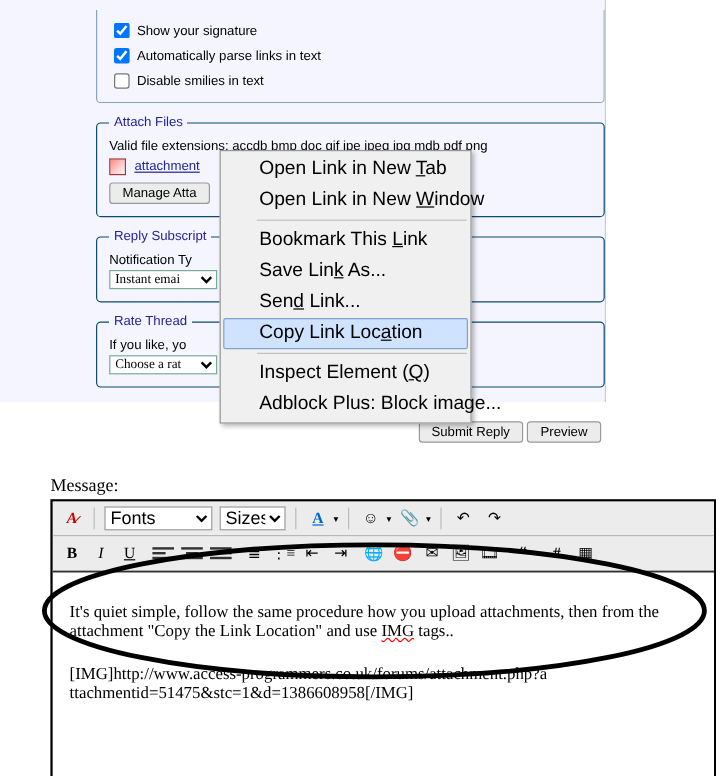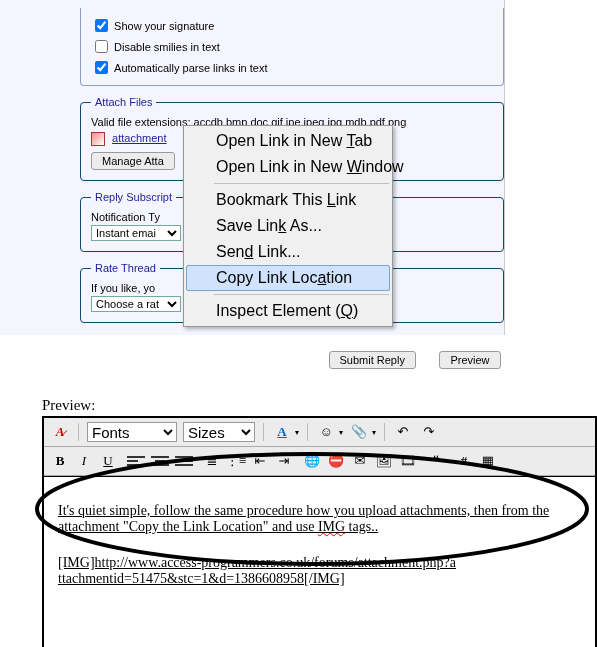--- a/index.html
+++ b/index.html
@@ -39,21 +39,21 @@
     border: 1px solid #a33; background: linear-gradient(135deg,#f88,#fff);
     vertical-align: middle; margin-right: 4px;
   }
   button.std {
     font-family: inherit; font-size: 11px;
     background: #ececec; border: 1px solid #999; border-radius: 3px;
     padding: 2px 10px; margin-top: 6px; cursor: pointer;
   }
   .field-label { margin-bottom: 2px; }
   select.combo {
-    font-family: Liberation Sans, sans-serif; font-size: 11px;
+    font-family: Liberation Serif, serif; font-size: 11px;
     width: 90px; background: #fff; border: 1px solid #7a9;
   }
 
   
   .ctx {
     position: absolute;
     left: 183px; top: 125px;
     width: 210px;
     background: #f0f0f0;
     border: 1px solid #979797;
@@ -104,34 +104,34 @@
   .tb-btn {
     width: 20px; height: 20px;
     display: inline-flex; align-items: center; justify-content: center;
     border: 1px solid transparent; cursor: pointer;
     font-family: "Times New Roman", serif; font-size: 13px;
   }
   .tb-combo {
     font-size: 15px; height: 20px; border: 1px solid #999; background: #fff;
   }
   .tb-combo.fonts { width: 90px; }
-  .tb-combo.sizes { width: 72px; }
+  .tb-combo.sizes { width: 55px; }
   .dd-arrow { font-size: 8px; margin-left: -3px; }
 
   .editor-body {
     background: #fff;
     font-family: "Times New Roman", serif;
     font-size: 14px;
     color: #000;
     padding: 26px 14px 60px 14px;
     position: relative;
     min-height: 200px;
     border-top: 1px solid #000;
   }
-  .editor-body p { margin: 0 0 20px 0; text-decoration: underline; }
+  .editor-body p { margin: 0 0 20px 0; }
   .editor-body .wavy { text-decoration: underline wavy red; text-decoration-thickness: 1px; }
 
   .ellipse {
     position: absolute;
     left: 30px; top: 448px;
     width: 565px; height: 122px;
     pointer-events: none;
     z-index: 50;
   }
   .ellipse svg { width: 100%; height: 100%; }
@@ -149,26 +149,26 @@
 </head>
 <body>
 
 <div class="top-panel">
   <div style="border:1px solid #8aa0c0; border-top:none; border-radius:0 0 4px 4px; padding:6px 10px;">
     <div class="opt-row">
       <input type="checkbox" checked="" style="">
       <label>Show your signature</label>
     </div>
     <div class="opt-row">
+      <input type="checkbox" checked="" style="">
+      <label>Automatically parse links in text</label>
+    </div>
+    <div class="opt-row">
       <input type="checkbox" style="">
       <label>Disable smilies in text</label>
-    </div>
-    <div class="opt-row">
-      <input type="checkbox" checked="" style="">
-      <label>Automatically parse links in text</label>
     </div>
   </div>
 
   <fieldset>
     <legend>Attach Files</legend>
     <div>Valid file extensions: accdb bmp doc gif jpe jpeg jpg mdb pdf png</div>
     <div style="margin-top:4px;">
       <span class="attach-icon"></span>
       <span class="link">attachment</span>
     </div>
@@ -195,29 +195,30 @@
 <div class="ctx">
   <div class="mi">Open Link in New <span class="ul-letter">T</span>ab</div>
   <div class="mi">Open Link in New <span class="ul-letter">W</span>indow</div>
   <div class="sep"></div>
   <div class="mi">Bookmark This <span class="ul-letter">L</span>ink</div>
   <div class="mi">Save Lin<span class="ul-letter">k</span> As...</div>
   <div class="mi">Sen<span class="ul-letter">d</span> Link...</div>
   <div class="mi hover">Copy Link Loc<span class="ul-letter">a</span>tion</div>
   <div class="sep"></div>
   <div class="mi">Inspect Element (<span class="ul-letter">Q</span>)</div>
+  <div class="mi">Adblock Plus: Block image...</div>
 </div>
 
 <div class="submit-row">
   <button class="std">Submit Reply</button>
-  <button class="std" style="width:62px; overflow:hidden;margin-left:20px;">Preview</button>
+  <button class="std" style="width:62px; overflow:hidden;">Preview</button>
 </div>
 
 <div class="lower">
-  <div class="msg-label">Preview:</div>
+  <div class="msg-label">Message:</div>
   <div class="editor-outer">
     <div class="toolbar">
       <span class="tb-btn" style="color:#c00;font-style:italic;font-weight:bold;">A̷</span>
       <div class="divider"></div>
       <select class="tb-combo fonts"><option>Fonts</option></select>
       <select class="tb-combo sizes"><option>Sizes</option></select>
       <div class="divider"></div>
       <span class="tb-btn" style="color:#06c;font-weight:bold;text-decoration:underline;">A</span>
         <span class="dd-arrow">▾</span>
       <div class="divider"></div>

